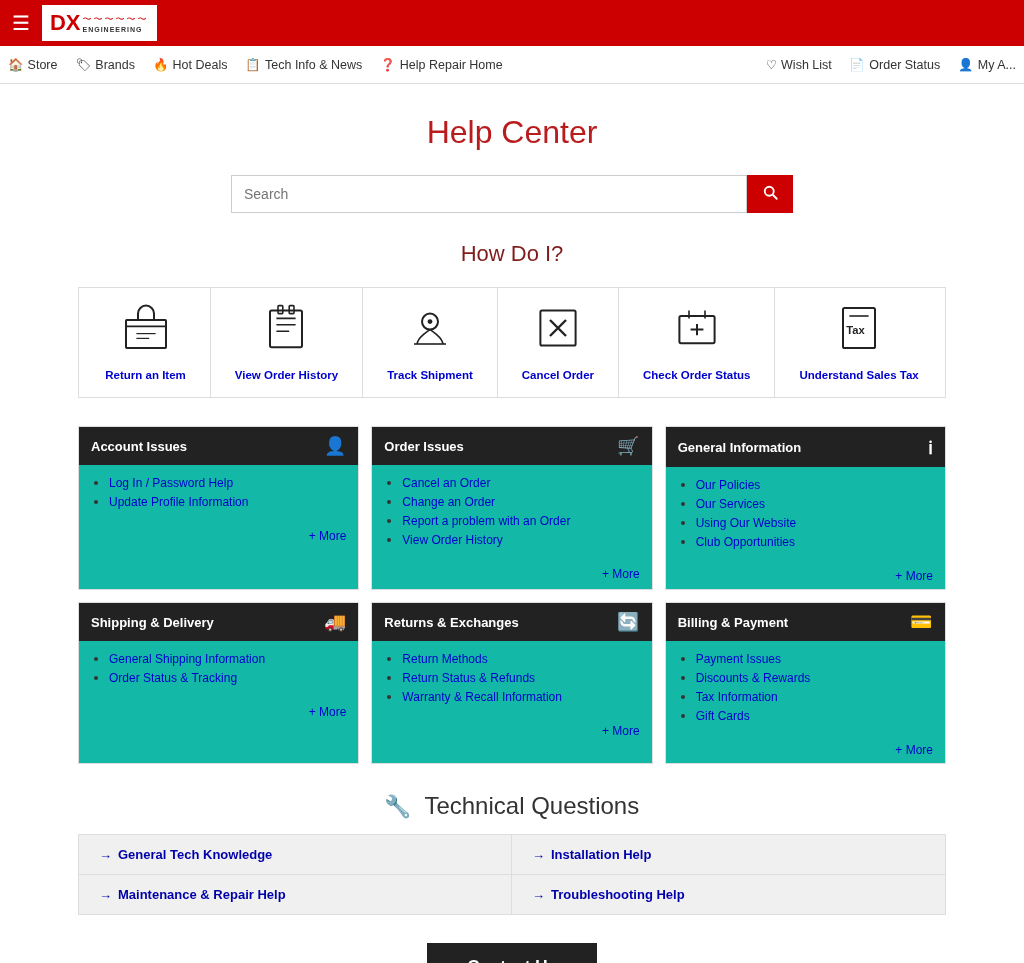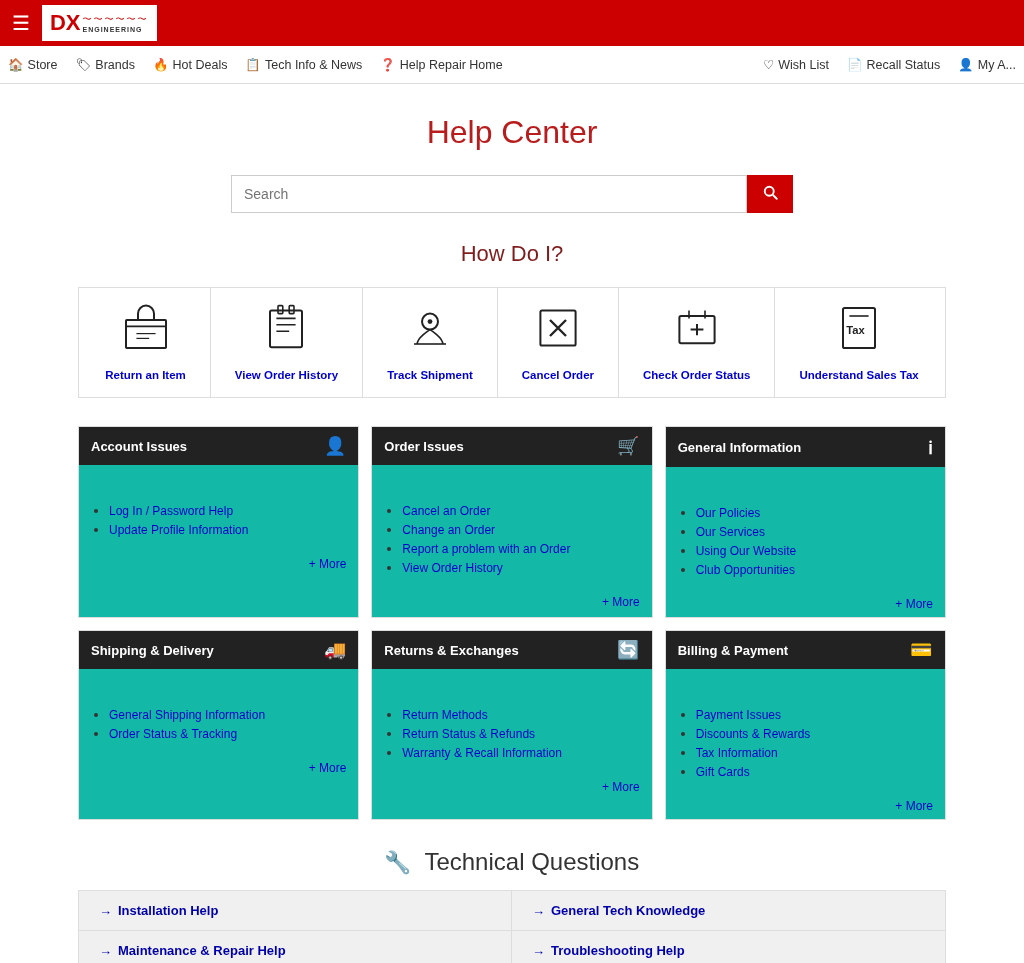--- a/index.html
+++ b/index.html
@@ -161,21 +161,20 @@
       align-items: center;
       justify-content: space-between;
       font-size: 13px;
       font-weight: bold;
     }
     .card-header-icon {
       font-size: 18px;
     }
     .card-body {
       padding: 10px 12px;
-      margin-top: 28px;
     }
     .card-body ul {
       list-style: disc;
       padding-left: 18px;
     }
     .card-body li {
       margin-bottom: 4px;
     }
     .card-body a {
       color: #0000cc;
@@ -278,21 +277,21 @@
         <span>Help Repair Home</span>
       </a>
   </div>
   <div class="nav-right">
     <span class="nav-right-item">
         <span>♡</span>
         <span>Wish List</span>
       </span>
     <span class="nav-right-item">
         <span>📄</span>
-        <span>Recall Status</span>
+        <span>Order Status</span>
       </span>
     <span class="nav-right-item">
         <span>👤</span>
         <span>My A...</span>
       </span>
   </div>
 </div>
 
 <div class="main-content">
 
@@ -476,24 +475,24 @@
     </div>
   </div>
 
   <div class="tech-section">
     <div class="tech-title">
       <span class="tech-title-icon">🔧</span>
       <span>Technical Questions</span>
     </div>
     <div class="tech-links-grid">
       <div class="tech-link-item">
+        <a><span class="arrow-icon">→</span><span>General Tech Knowledge</span></a>
+      </div>
+      <div class="tech-link-item">
         <a><span class="arrow-icon">→</span><span>Installation Help</span></a>
-      </div>
-      <div class="tech-link-item">
-        <a><span class="arrow-icon">→</span><span>General Tech Knowledge</span></a>
       </div>
       <div class="tech-link-item">
         <a><span class="arrow-icon">→</span><span>Maintenance &amp; Repair Help</span></a>
       </div>
       <div class="tech-link-item">
         <a><span class="arrow-icon">→</span><span>Troubleshooting Help</span></a>
       </div>
     </div>
   </div>
 

